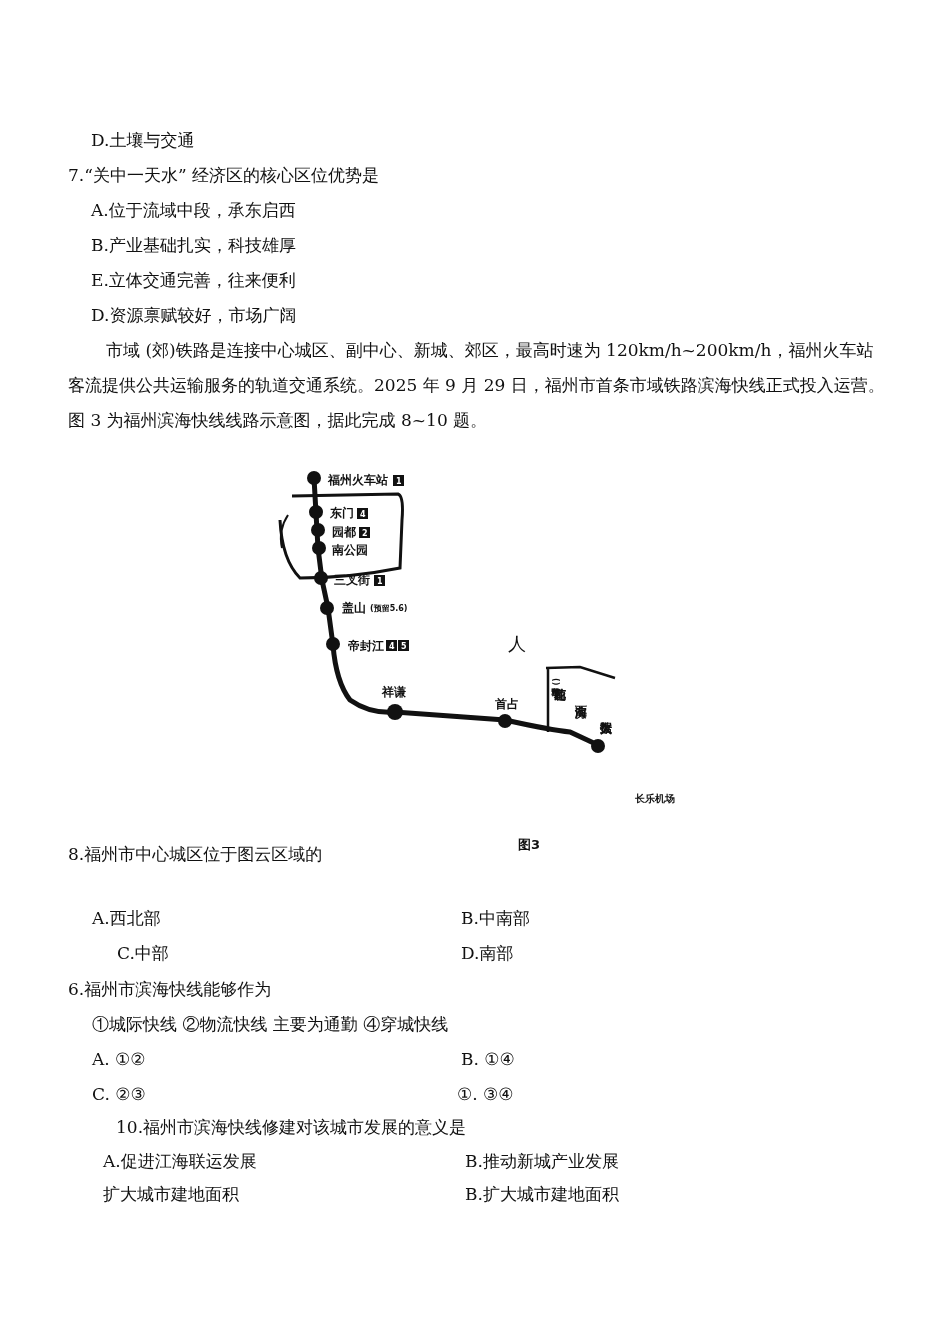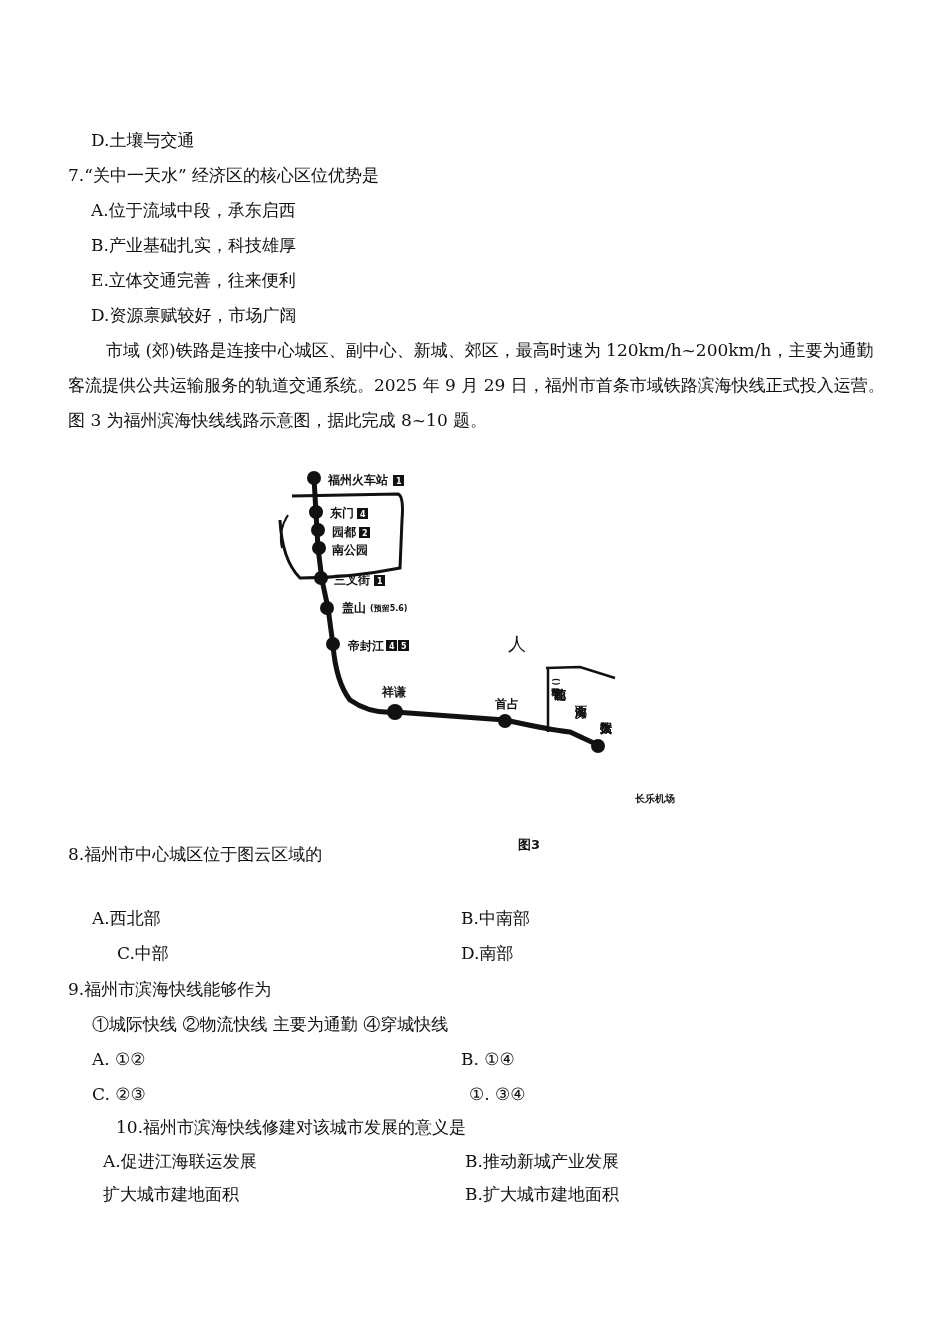--- a/index.html
+++ b/index.html
@@ -19,21 +19,21 @@
 <body>
 
 <div class="line opt" style="top:130px;">D.土壤与交通</div>
 
 <div class="line q" style="top:165px;">7.“关中一天水” 经济区的核心区位优势是</div>
 <div class="line opt" style="top:200px;">A.位于流域中段，承东启西</div>
 <div class="line opt" style="top:235px;">B.产业基础扎实，科技雄厚</div>
 <div class="line opt" style="top:270px;">E.立体交通完善，往来便利</div>
 <div class="line opt" style="top:305px;">D.资源禀赋较好，市场广阔</div>
 
-<div class="line" style="top:340px; left:106px;">市域 (郊)铁路是连接中心城区、副中心、新城、郊区，最高时速为 120km/h~200km/h，主要为通勤</div>
+<div class="line" style="top:340px; left:106px;">市域 (郊)铁路是连接中心城区、副中心、新城、郊区，最高时速为 120km/h~200km/h，福州火车站</div>
 <div class="line" style="top:375px; left:68px;">客流提供公共运输服务的轨道交通系统。2025 年 9 月 29 日，福州市首条市域铁路滨海快线正式投入运营。</div>
 <div class="line" style="top:410px; left:68px;">图 3 为福州滨海快线线路示意图，据此完成 8~10 题。</div>
 
 <div class="map">
   <svg viewBox="0 0 440 400" xmlns="http://www.w3.org/2000/svg">
 
     <path d="M22 36 L128 34 Q134 36 132 60 L130 108 Q80 118 30 118 Q12 100 10 60" fill="none" stroke="#111" stroke-width="3"></path>
     <path d="M18 55 Q8 70 12 88" fill="none" stroke="#111" stroke-width="2"></path>
 
     <path d="M44 18 L48 88 L52 120 L58 148 L63 185 Q66 222 80 240 Q100 254 125 252 L235 260 Q280 270 300 272 L328 285" fill="none" stroke="#111" stroke-width="5" stroke-linecap="round"></path>
@@ -82,24 +82,24 @@
     <text class="cap" x="248" y="389">图3</text>
   </svg>
 </div>
 
 <div class="line q" style="top:844px;">8.福州市中心城区位于图云区域的</div>
 <div class="line" style="top:908px; left:92px;">A.西北部</div>
 <div class="line" style="top:908px; left:461px;">B.中南部</div>
 <div class="line" style="top:943px; left:92px;margin-left:25px;">C.中部</div>
 <div class="line" style="top:943px; left:461px;">D.南部</div>
 
-<div class="line q" style="top:979px;">9.福州市滨海快线能够作为</div>
+<div class="line q" style="top:979px;">6.福州市滨海快线能够作为</div>
 <div class="line" style="top:1014px; left:92px;">①城际快线 ②物流快线 主要为通勤 ④穿城快线</div>
 <div class="line" style="top:1049px; left:92px;">A. ①②</div>
 <div class="line" style="top:1049px; left:461px;">B. ①④</div>
 <div class="line" style="top:1084px; left:92px;">C. ②③</div>
-<div class="line" style="top:1084px; left:457px;margin-left:12px;">①. ③④</div>
+<div class="line" style="top:1084px; left:457px;">①. ③④</div>
 
 <div class="line q" style="top:1117px;margin-left:48px;">10.福州市滨海快线修建对该城市发展的意义是</div>
 <div class="line" style="top:1151px; left:103px;">A.促进江海联运发展</div>
 <div class="line" style="top:1151px; left:465px;">B.推动新城产业发展</div>
 <div class="line" style="top:1184px; left:103px;">扩大城市建地面积</div>
 <div class="line" style="top:1184px; left:465px;">B.扩大城市建地面积</div>
 
 </body></html>

